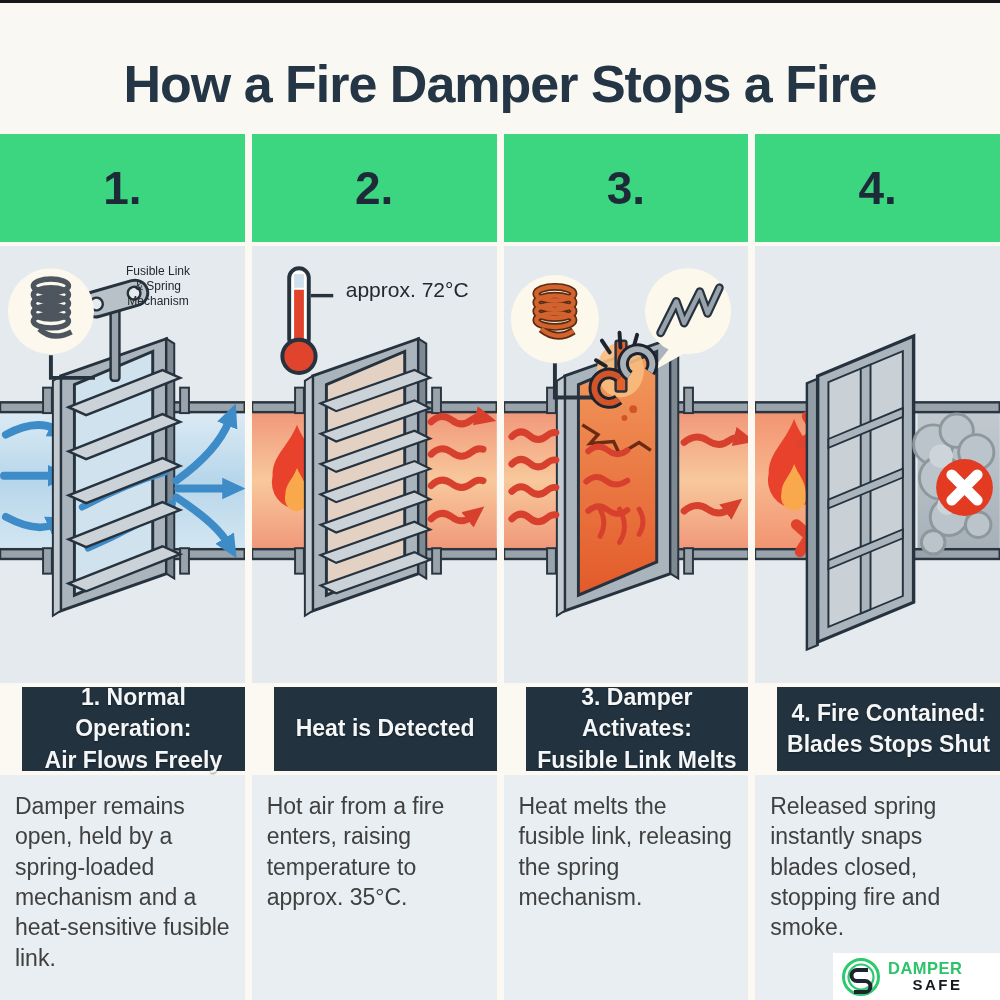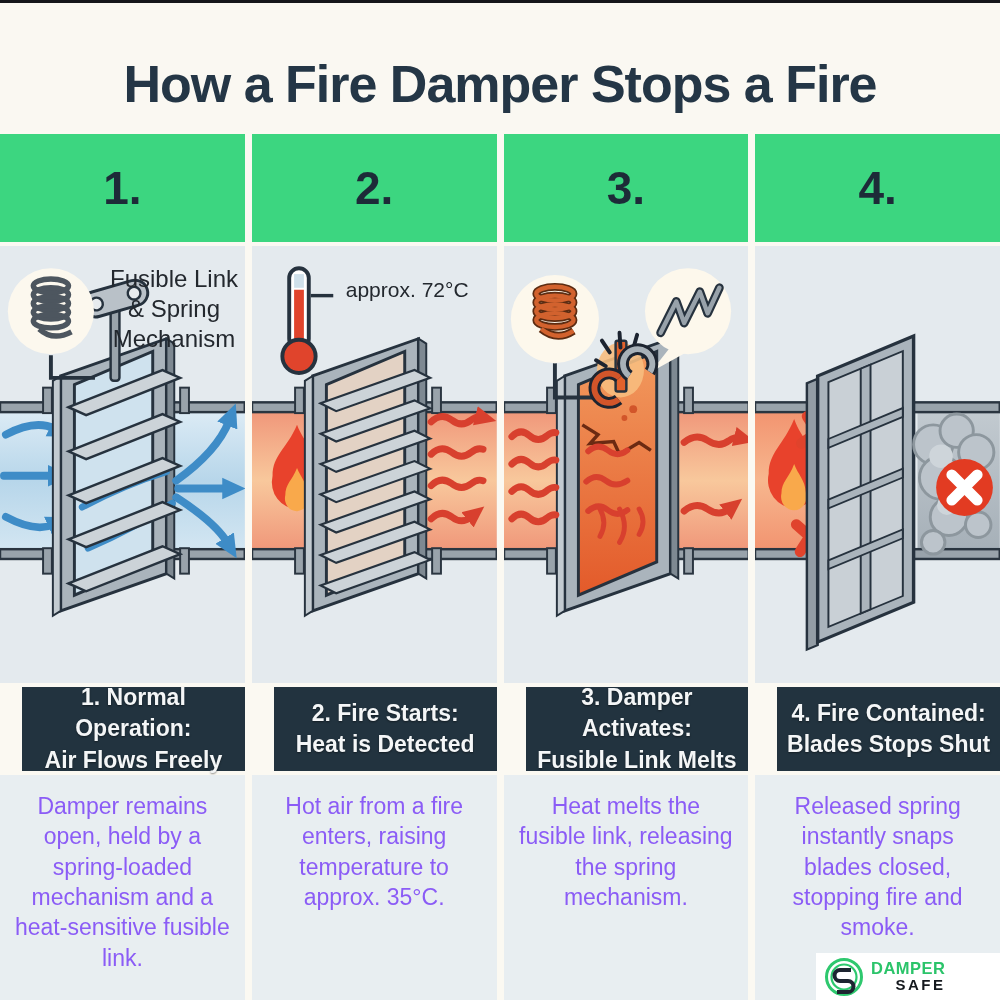--- a/index.html
+++ b/index.html
@@ -7,26 +7,26 @@
   .poster{position:relative;width:1000px;height:1000px;background:#fbf9f2;overflow:hidden;}
   .topline{position:absolute;top:0;left:0;width:1000px;height:3px;background:#15161a;}
   .header{position:absolute;top:3px;left:0;width:1000px;height:128px;background:#faf8f2;display:flex;align-items:center;justify-content:center;}
   .title{font-size:52px;font-weight:bold;color:#243646;letter-spacing:-1px;margin-top:33px;}
   .board{position:absolute;top:134px;left:0;width:1000px;bottom:0;display:grid;grid-template-columns:repeat(4,1fr);column-gap:7px;}
   .col{display:grid;grid-template-rows:108px 437px 84px 1fr;row-gap:4px;}
   .numbar{background:#3cd680;display:flex;align-items:center;justify-content:center;}
   .numbar span{font-size:46px;font-weight:bold;color:#1d2b38;}
   .illus{position:relative;background:#e4eaee;}
   .illus svg{position:absolute;top:0;left:0;width:100%;height:100%;}
-  .ann1{position:absolute;top:18px;left:100px;width:148px;text-align:center;font-size:24px;line-height:1.25;color:#23282e;}
+  .ann1{position:absolute;top:18px;left:84px;width:148px;text-align:center;font-size:12px;line-height:1.25;color:#23282e;}
   .ann2{position:absolute;top:32px;left:94px;font-size:21px;color:#23282e;white-space:nowrap;}
   .stagebar{background:#22333f;color:#f4f6f7;display:flex;flex-direction:column;align-items:center;justify-content:center;text-align:center;font-weight:bold;font-size:23px;line-height:1.35;text-shadow:0 1px 2px rgba(0,0,0,.45);margin-left:22px;}
   .desc{background:#e8eef1;display:flex;justify-content:center;}
-  .desc p{margin:16px 10px 0 10px;max-width:215px;text-align:center;font-size:23px;line-height:1.32;color:#8b5cf6;}
-  .logo{position:absolute;right:0;bottom:0;width:184px;height:47px;background:#ffffff;display:flex;align-items:center;padding-left:8px;box-sizing:border-box;}
+  .desc p{margin:16px 10px 0 10px;max-width:215px;font-size:23px;line-height:1.32;color:#404040;}
+  .logo{position:absolute;right:0;bottom:0;width:167px;height:47px;background:#ffffff;display:flex;align-items:center;padding-left:8px;box-sizing:border-box;}
   .logotxt{margin-left:7px;display:flex;flex-direction:column;line-height:1.02;}
   .logotxt .l1{color:#2bc46a;font-weight:800;font-size:16.5px;letter-spacing:.5px;}
   .logotxt .l2{color:#15191e;font-weight:800;font-size:15px;letter-spacing:2.5px;text-align:right;}
 </style>
 </head>
 <body>
 
 <div class="poster">
   <div class="topline"></div>
   <div class="header">
@@ -169,21 +169,20 @@
             <rect x="38" y="18" width="20" height="82" rx="10" fill="#ffffff" stroke="#26323e" stroke-width="4"></rect>
             <rect x="43" y="24" width="10" height="14" fill="#cfe0ea"></rect>
             <rect x="43" y="40" width="10" height="58" fill="#e0442c"></rect>
             <circle cx="48" cy="108" r="17" fill="#e0442c" stroke="#26323e" stroke-width="4"></circle>
             <line x1="60" y1="46" x2="83" y2="46" stroke="#26323e" stroke-width="3.5"></line>
           </g>
         </svg>
         <div class="ann2">approx. 72°C</div>
       </div>
       <div class="stagebar">
-        <div>2. Fire Starts:</div>
         <div>Heat is Detected</div>
       </div>
       <div class="desc">
         <p>Hot air from a fire enters, raising temperature to approx. 35°C.</p>
       </div>
     </div>
 
     <div class="col">
       <div class="numbar">
         <span>3.</span>

